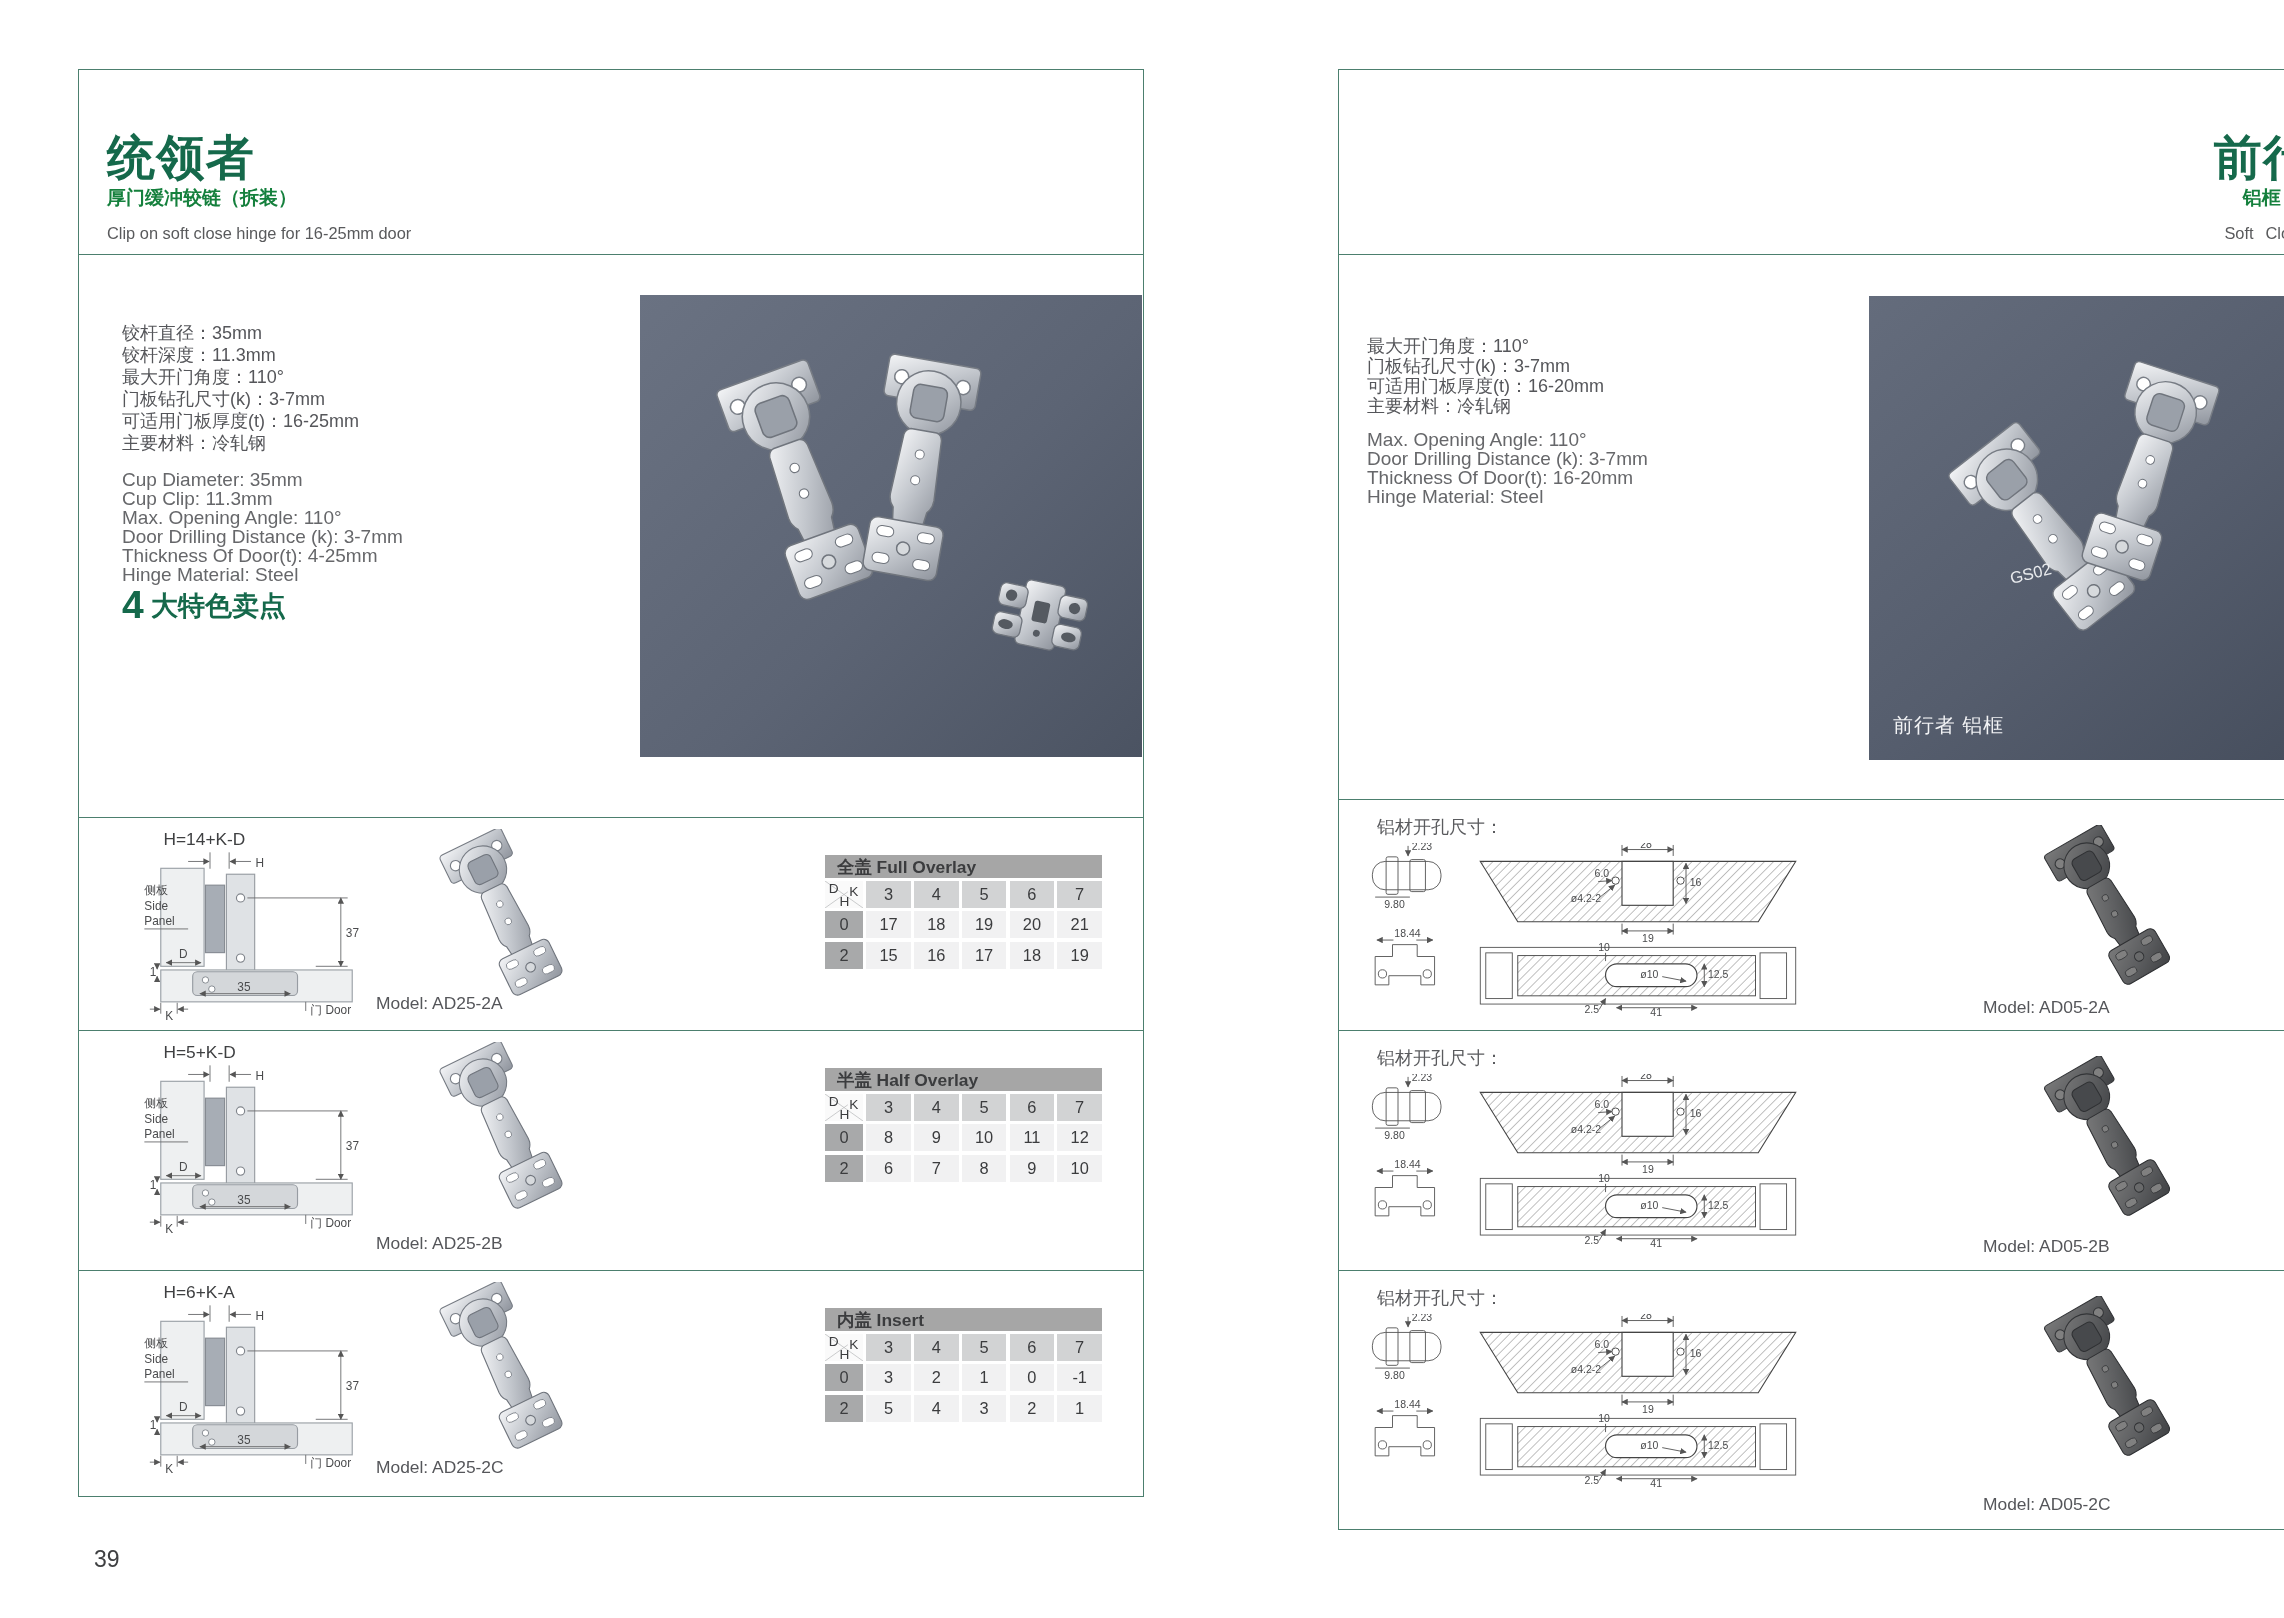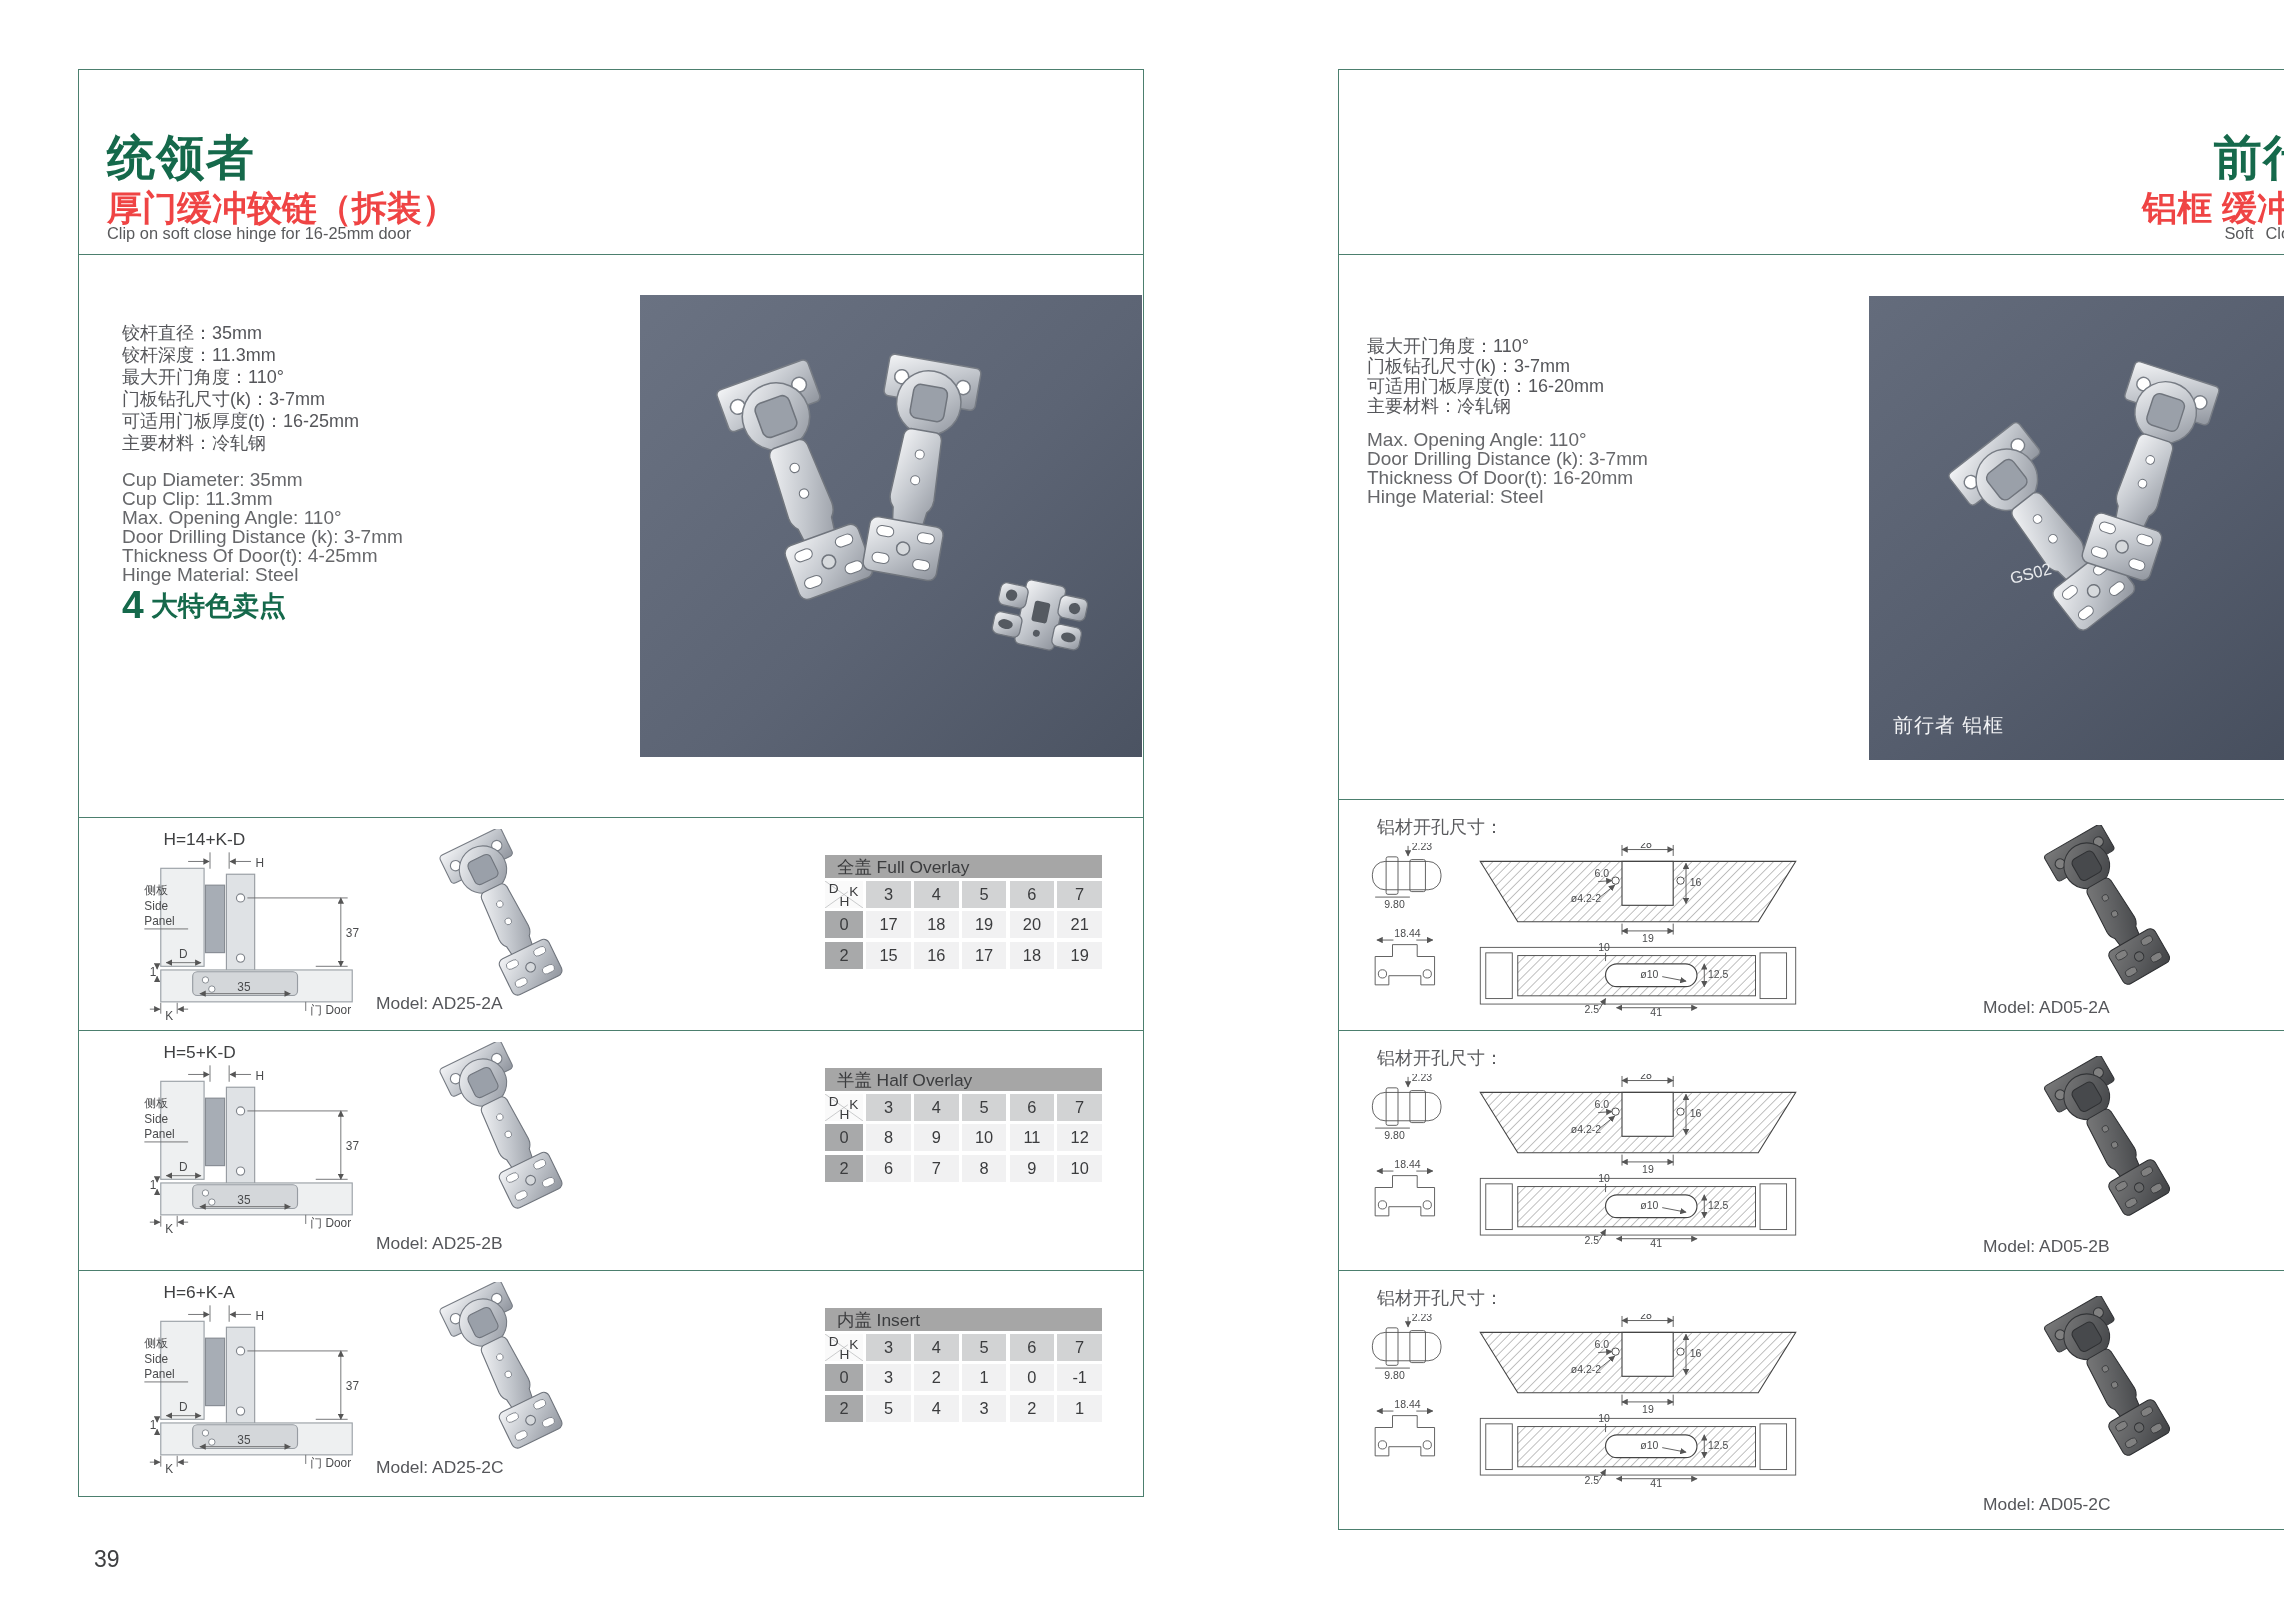--- a/index.html
+++ b/index.html
@@ -5,21 +5,21 @@
   html,body{margin:0;padding:0;background:#fff}
   #canvas{position:relative;width:2482px;height:1618px;background:#fff;overflow:hidden;
           font-family:"Liberation Sans","DejaVu Sans",sans-serif;color:#58595b}
   .pagebox{position:absolute;border:1.4px solid #4c7f6e;background:#fff}
   #left-box{left:78px;top:69px;width:1064px;height:1426px}
   #right-box{left:1338px;top:69px;width:1051px;height:1459px}
   .divider{position:absolute;left:0;right:0;height:1.4px;background:#4c7f6e}
 
   
   .hdr-title{position:absolute;font-weight:900;color:#15694b;font-size:48px;letter-spacing:1.4px;white-space:nowrap}
-  .hdr-sub{position:absolute;font-weight:800;color:#ef4444;font-size:35px;white-space:nowrap}
+  .hdr-sub{position:absolute;font-weight:800;color:#15803d;font-size:19px;white-space:nowrap}
   .hdr-en{position:absolute;font-size:16.4px;color:#595a5c;white-space:nowrap}
   .l-al{left:28px}
   .r-al{right:28px;text-align:right}
   .t1{top:56px}.t2{top:115px}.t3{top:154px}
   #right-box .hdr-en{word-spacing:7.3px}
 
   
   .specs{position:absolute;white-space:nowrap}
   .specs div{height:22px;line-height:22px;font-size:18px;color:#55565a}
   .specs.en div{height:19px;line-height:19px;font-size:19px;color:#66676a}
@@ -56,21 +56,21 @@
   #r-rows .rrow:nth-of-type(3){top:1200px;height:258px}
 
   .ldraw{position:absolute;left:54px;top:8.2px;width:247px;height:196px}
   .lprod{position:absolute;left:323px;top:12px;width:206px;height:170px}
   .lmodel,.rmodel{position:absolute;font-size:17.4px;color:#55565a;white-space:nowrap}
   .lmodel{left:297px;bottom:16.4px}
   .rmodel{left:644px;bottom:12.8px}
 
   
   .ltable{position:absolute;left:746px;top:38px;width:277px}
-  .tbl-title{height:23px;background:#a6a6a6;color:#3b3c3e;font-size:17.4px;font-weight:400;
+  .tbl-title{height:23px;background:#a6a6a6;color:#3b3c3e;font-size:17.4px;font-weight:700;
              display:flex;align-items:center;padding-left:12px;margin-bottom:3.2px}
   .tbl-grid{display:grid;grid-template-columns:38px repeat(5,1fr);gap:3.2px}
   .cell{height:27px;display:flex;align-items:center;justify-content:center;font-size:16.4px;color:#3b3c3e}
   .colh{background:#d2d3d4}
   .rowl{background:#a8a9aa}
   .val{background:#f1f1f2}
   .corner{background:#fafafa;position:relative}
   .corner svg{position:absolute;left:0;top:0;width:100%;height:100%}
   .corner line{stroke:#b0b1b3;stroke-width:2}
   .cD{position:absolute;left:3.7px;top:0;font-size:13.7px}

